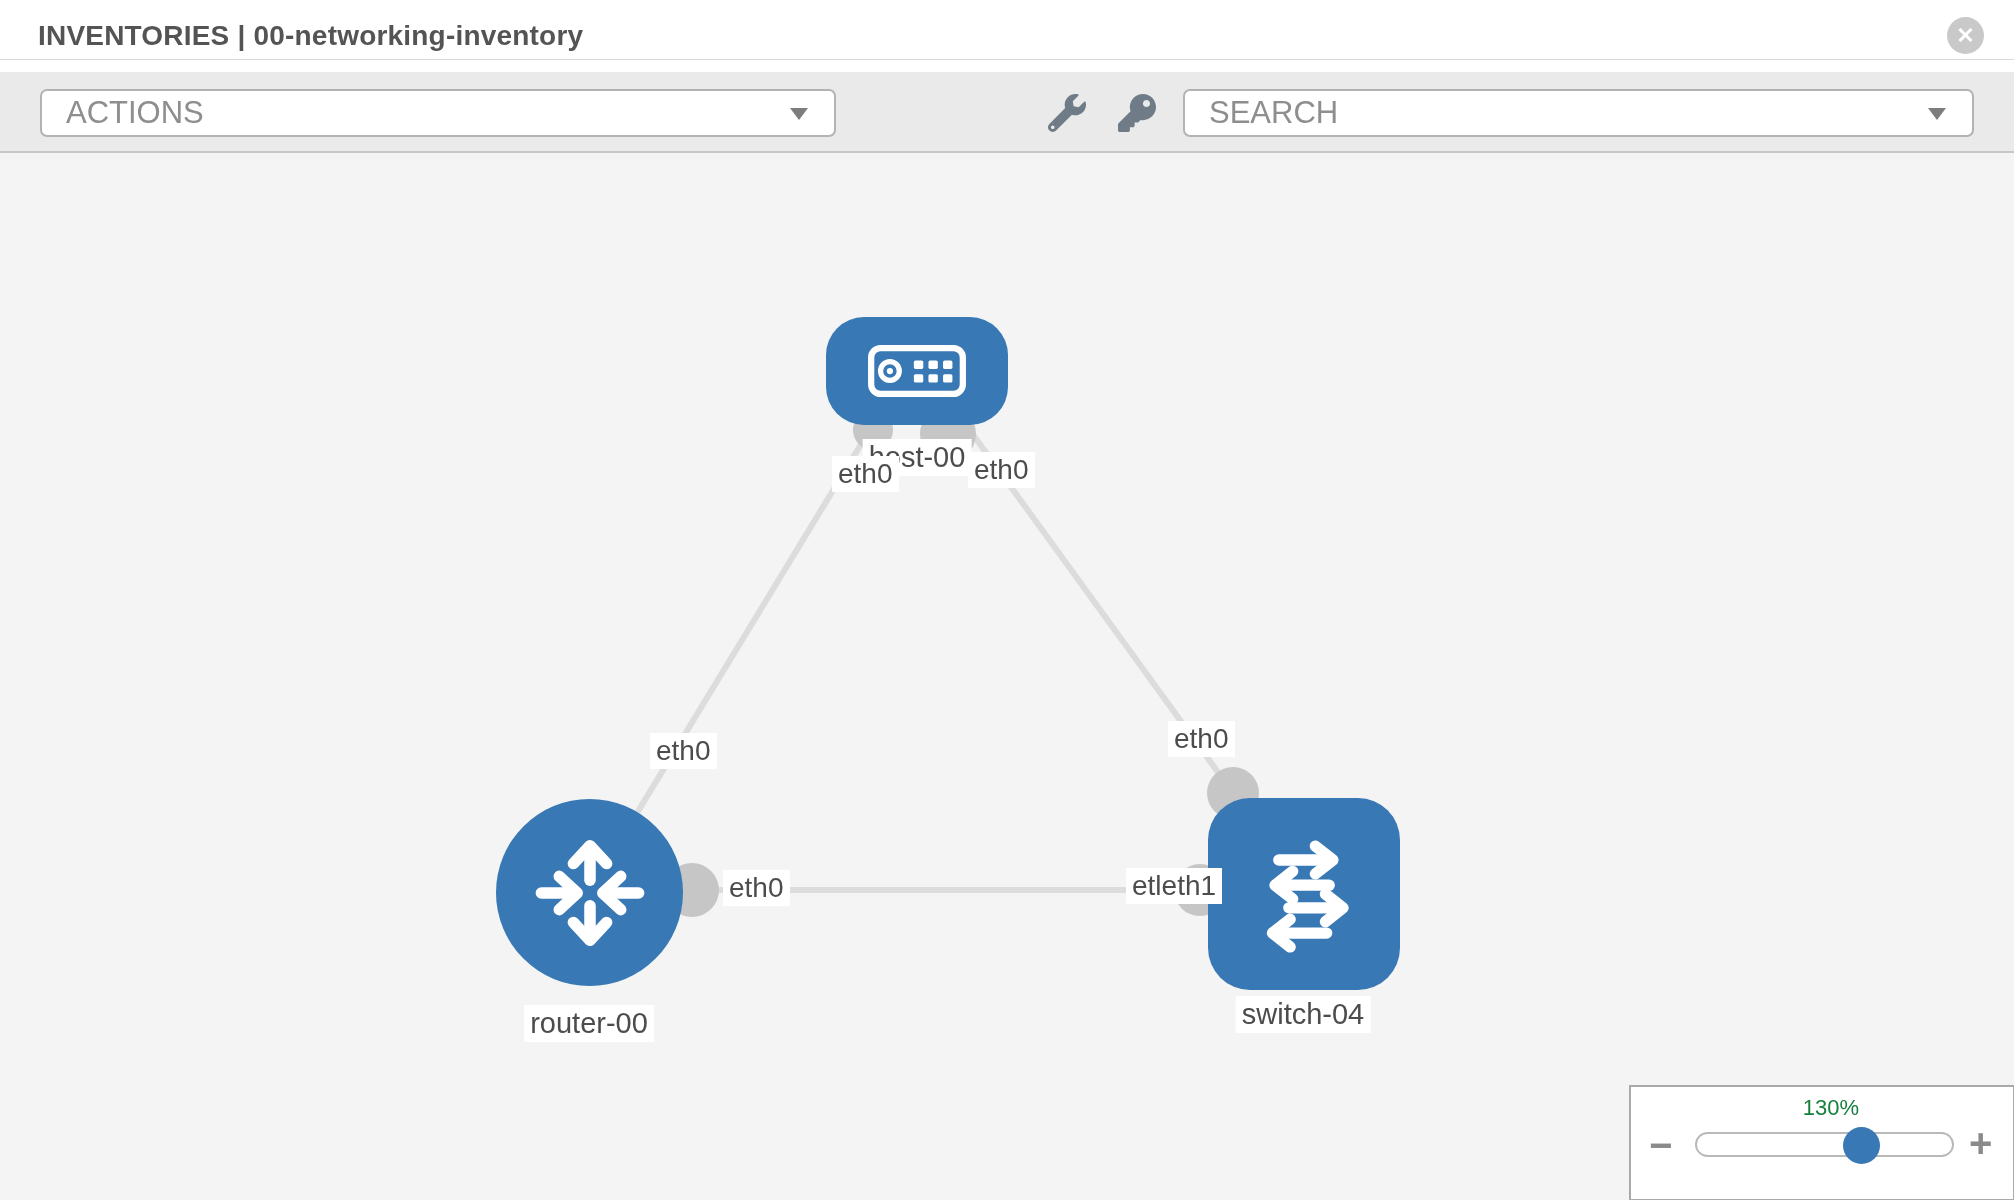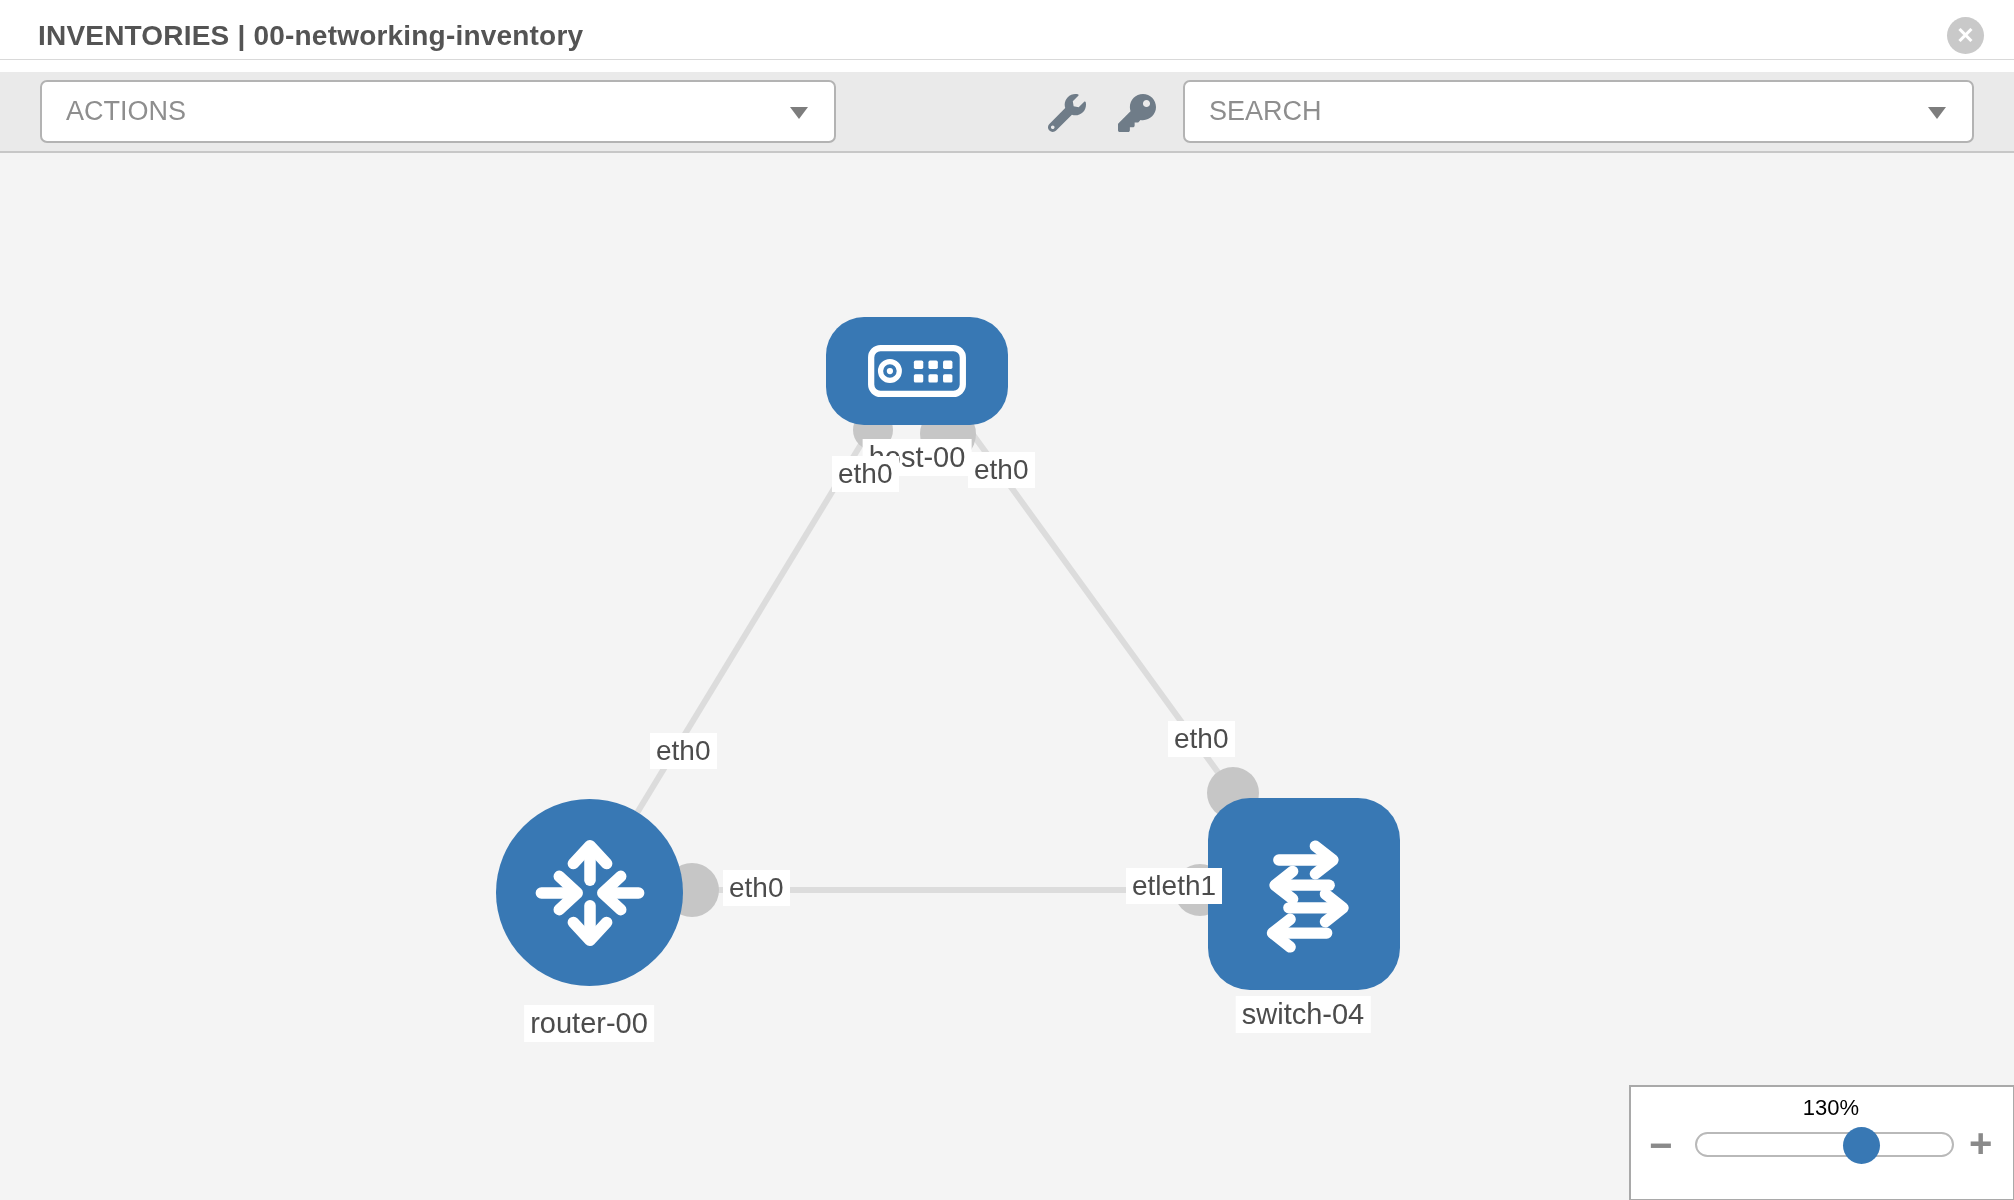--- a/index.html
+++ b/index.html
@@ -22,24 +22,24 @@
     border-radius:50%; background:#c9c9c9; color:#ffffff;
     font-size:22px; font-weight:bold; text-align:center; line-height:37px;
     cursor:pointer; user-select:none;
   }
   
   .toolbar {
     position:absolute; left:0; top:72px; width:2014px; height:81px;
     background:#eaeaea; border-bottom:2px solid #c7c7c7;
   }
   .select-box {
-    position:absolute; top:8px; height:63px; background:#ffffff;
+    position:absolute; top:17px; height:48px; background:#ffffff;
     border:2px solid #b3b3b3; border-radius:7px;
     display:flex; align-items:center; padding:0 24px;
-    font-size:27px; color:#8e8e8e; cursor:pointer;
+    font-size:31px; color:#8e8e8e; cursor:pointer;
   }
   .select-box .caret {
     position:absolute; right:26px; top:50%; margin-top:-5px;
     width:0; height:0; border-left:9px solid transparent;
     border-right:9px solid transparent; border-top:12px solid #7d7d7d;
   }
   .actions-box { left:40px;  width:796px; }
   .search-box  { left:1183px; width:791px; }
   .tool-icon { position:absolute; top:22px; width:38px; height:38px; cursor:pointer; }
   .tool-icon svg { width:100%; height:100%; fill:#6f7c88; }
@@ -62,21 +62,21 @@
   }
   .chip-small { font-size:28px; }
   .chip-node  { font-size:29px; transform:translateX(-50%); }
   
   .zoom-panel {
     position:absolute; left:1629px; top:932px; width:386px; height:116px;
     background:#ffffff; border:2px solid #a9a9a9;
   }
   .zoom-level {
     position:absolute; left:200px; top:8px; transform:translateX(-50%);
-    font-size:22px; color:#000000;
+    font-size:22px; color:#15803d;
   }
   .zoom-minus, .zoom-plus {
     position:absolute; color:#8a8a8a; font-weight:bold; font-size:40px;
     line-height:40px; cursor:pointer; user-select:none;
   }
   .zoom-minus { left:18px;  top:38px; }
   .zoom-plus  { left:338px; top:36px; }
   .zoom-track {
     position:absolute; left:64px; top:45px; width:259px; height:25px;
     background:#ffffff; border:2px solid #b9b9b9; border-radius:13px; cursor:pointer;

